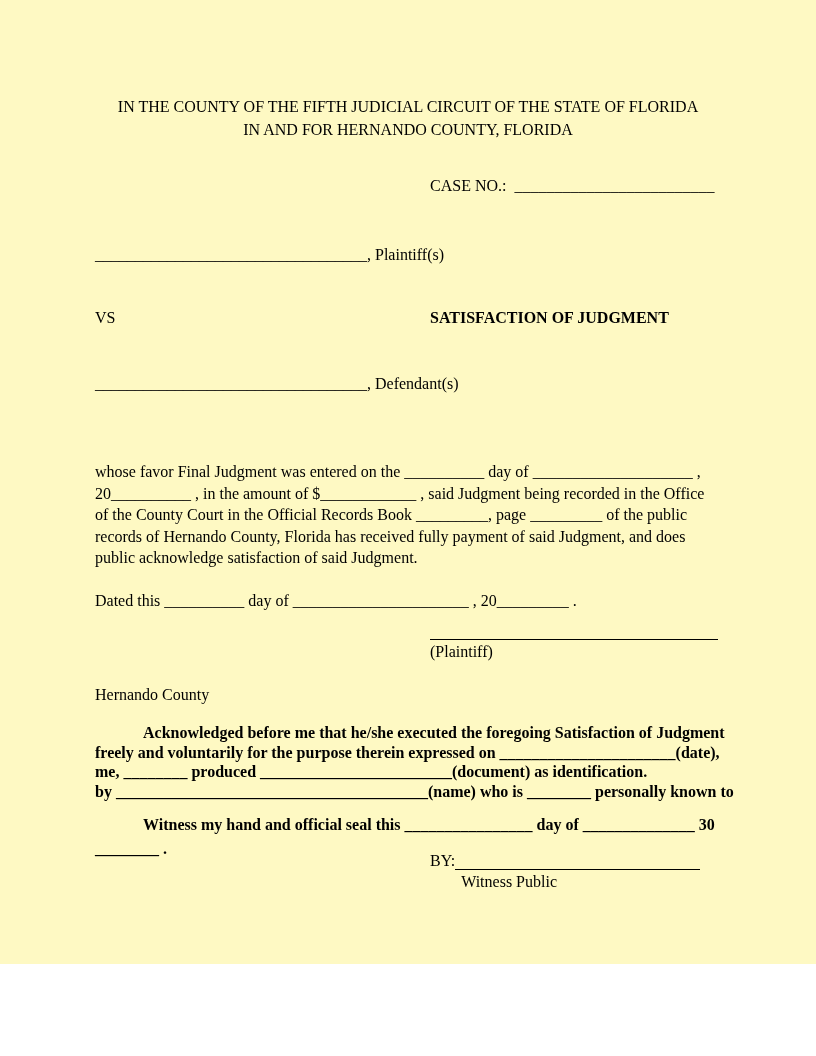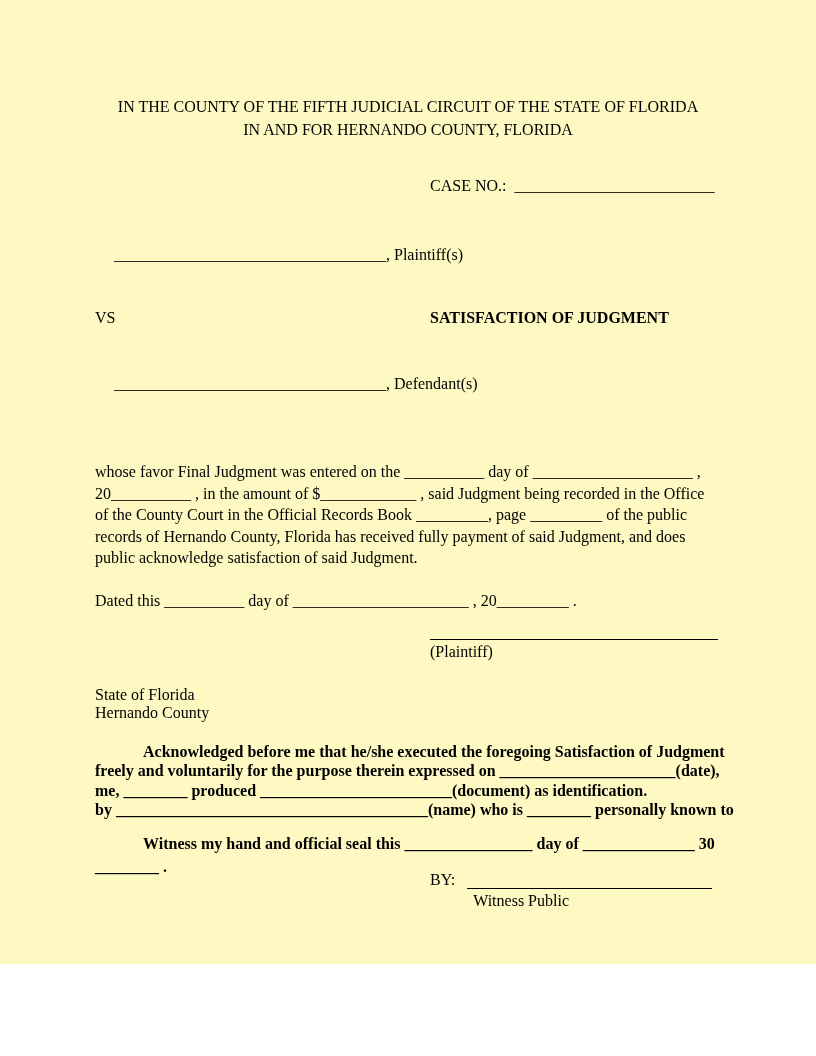--- a/index.html
+++ b/index.html
@@ -25,21 +25,20 @@
   }
   .case-row {
     margin-top: 34px;
     margin-left: 335px;
     white-space: pre;
     line-height: 21px;
   }
   .party-row {
     white-space: pre;
     line-height: 21px;
-    margin-left: 19px;
   }
   .plaintiff-row { margin-top: 48px; }
   .defendant-row { margin-top: 45px; }
   .vs-row {
     margin-top: 42px;
     display: flex;
     line-height: 21px;
   }
   .vs-cell { width: 335px; }
   .doc-title { font-weight: bold; }
@@ -82,21 +81,21 @@
   }
   .indent { text-indent: 48px; }
   .wit-para {
     margin-top: 14px;
   }
   .wit-cont { margin-top: 4px; }
   .by-block {
     margin-top: -6px;
     margin-left: 335px;
     display: flex;
-    gap: 12px;
+    gap: 0;
     line-height: 18px;
   }
   .by-col { padding-top: 0; }
   .by-line {
     width: 245px;
     height: 17px;
     border-bottom: 1px solid #000;
   }
   .by-caption {
     margin-top: 2px;
@@ -143,21 +142,20 @@
   </div>
 
   <div class="dated-row">Dated this __________ day of ______________________ , 20_________ .</div>
 
   <div class="sig-block">
     <div class="sig-line"></div>
     <div class="sig-caption">(Plaintiff)</div>
   </div>
 
   <div class="state-block">
-    <div>State of Florida</div>
     <div>Hernando County</div>
   </div>
 
   <div class="ack-para">
     <div class="aline indent">Acknowledged before me that he/she executed the foregoing Satisfaction of Judgment</div>
     <div class="aline">freely and voluntarily for the purpose therein expressed on ______________________(date),</div>
     <div class="aline">me, ________ produced ________________________(document) as identification.</div>
     <div class="aline">by _______________________________________(name) who is ________ personally known to</div>
   </div>
 

